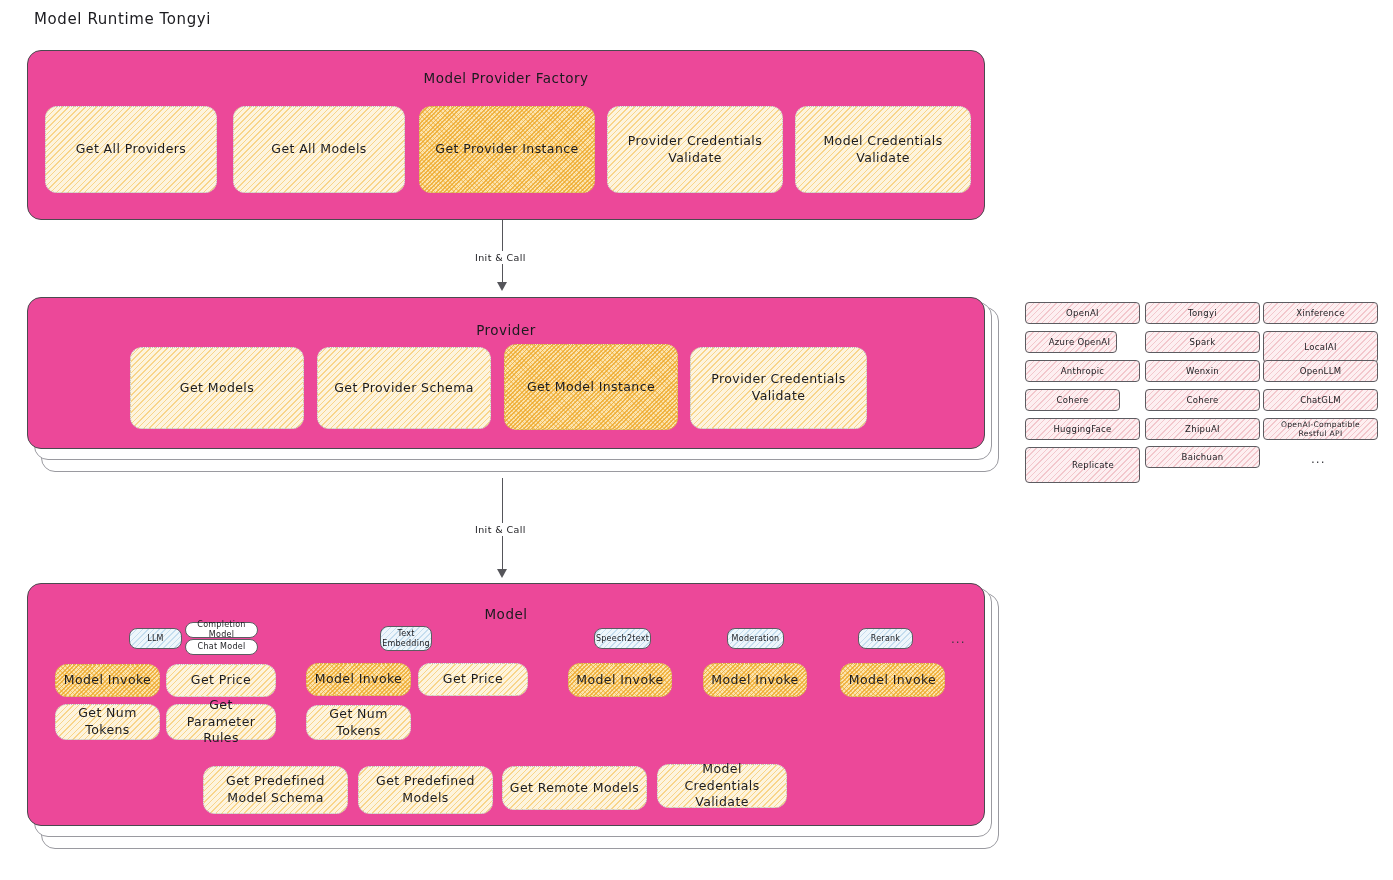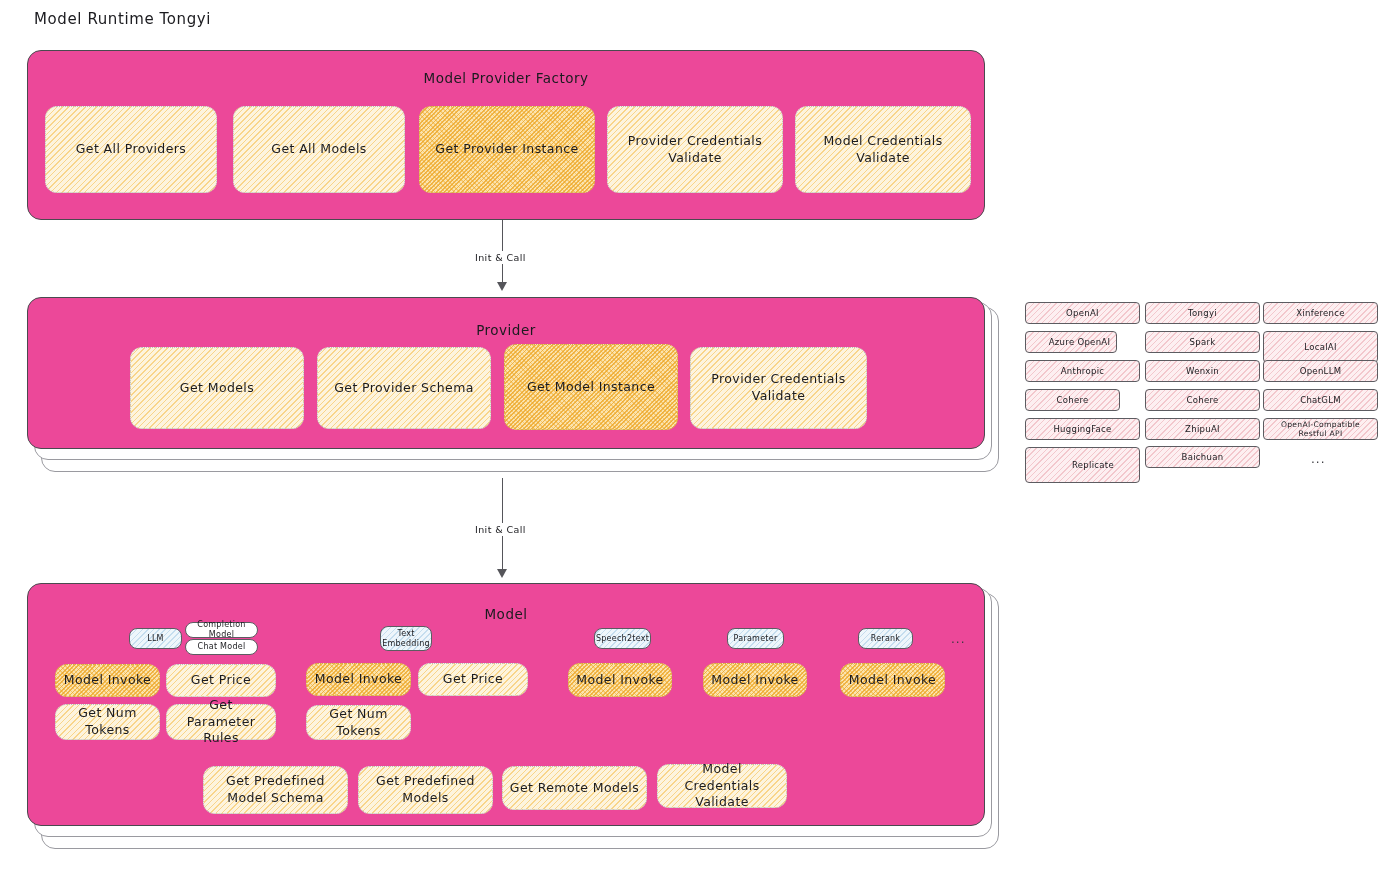--- a/index.html
+++ b/index.html
@@ -226,21 +226,21 @@
   <div class="node" style="left:166px;top:704px;width:110px;height:36px;">Get Parameter Rules</div>
 
   <div class="tag" style="left:380px;top:626px;width:52px;height:25px;">Text Embedding</div>
   <div class="node hl" style="left:306px;top:663px;width:105px;height:33px;">Model Invoke</div>
   <div class="node" style="left:418px;top:663px;width:110px;height:33px;">Get Price</div>
   <div class="node" style="left:306px;top:705px;width:105px;height:35px;">Get Num Tokens</div>
 
   <div class="tag" style="left:594px;top:628px;width:57px;height:21px;">Speech2text</div>
   <div class="node hl" style="left:568px;top:663px;width:104px;height:34px;">Model Invoke</div>
 
-  <div class="tag" style="left:727px;top:628px;width:57px;height:21px;">Parameter</div>
+  <div class="tag" style="left:727px;top:628px;width:57px;height:21px;">Moderation</div>
   <div class="node hl" style="left:703px;top:663px;width:104px;height:34px;">Model Invoke</div>
 
   <div class="tag" style="left:858px;top:628px;width:55px;height:21px;">Rerank</div>
   <div class="node hl" style="left:840px;top:663px;width:105px;height:34px;">Model Invoke</div>
 
   <div class="ellipsis" style="left:951px;top:632px;">...</div>
 
   <div class="node" style="left:203px;top:766px;width:145px;height:48px;">Get Predefined Model Schema</div>
   <div class="node" style="left:358px;top:766px;width:135px;height:48px;">Get Predefined Models</div>
   <div class="node" style="left:502px;top:766px;width:145px;height:44px;">Get Remote Models</div>

